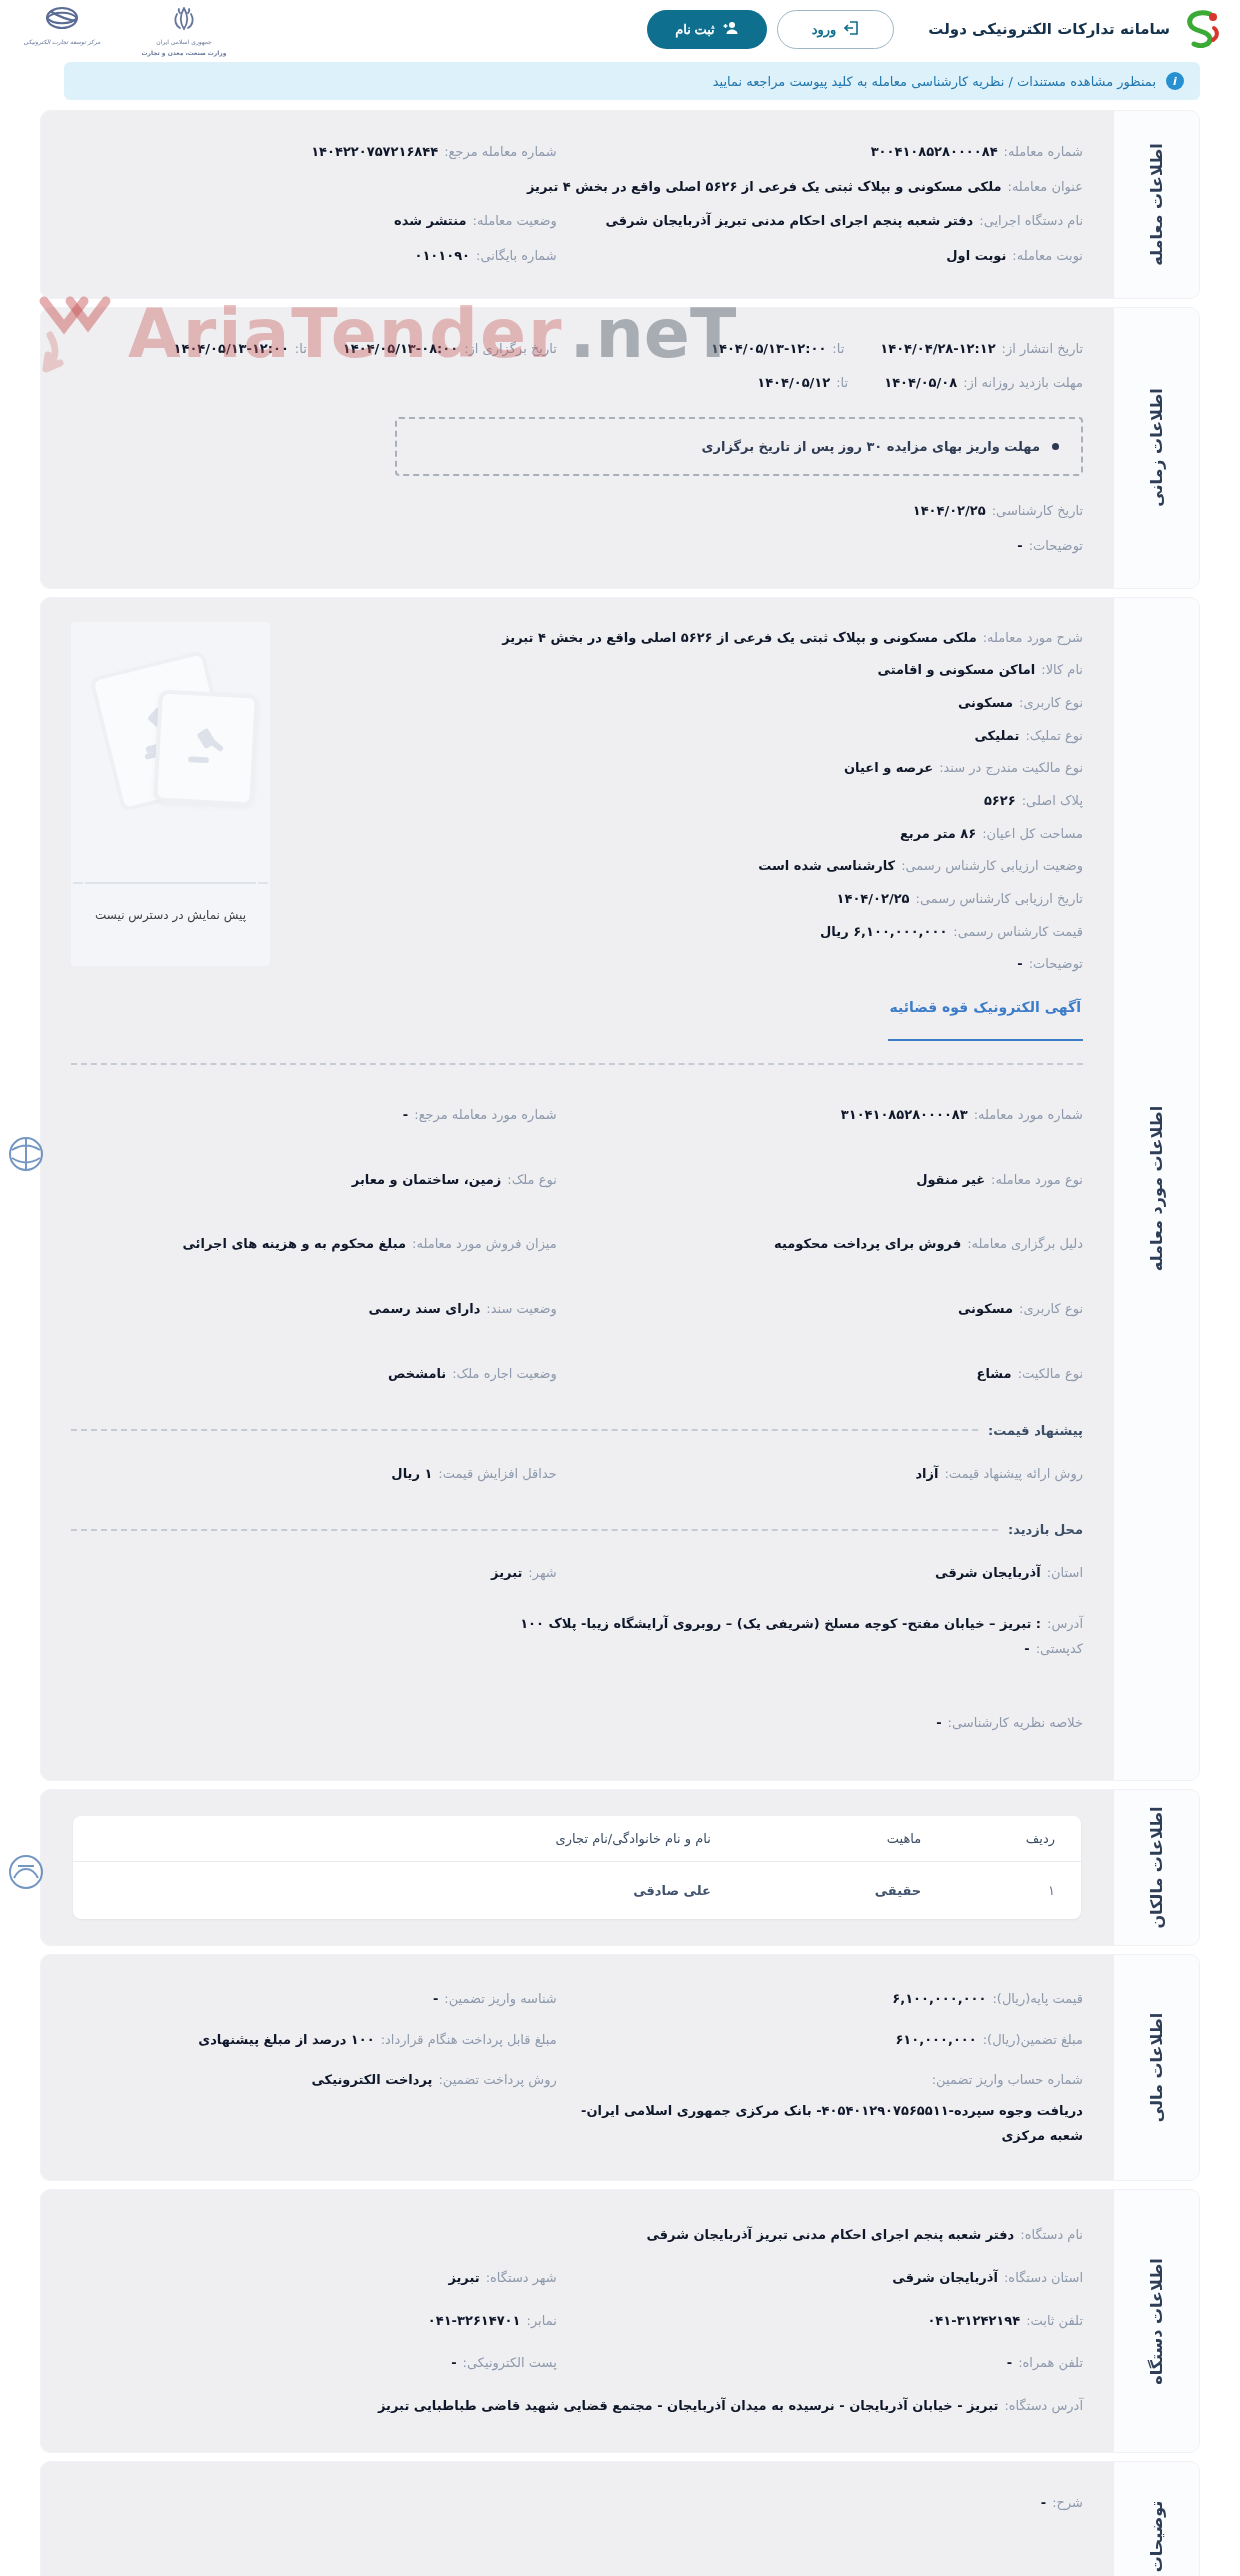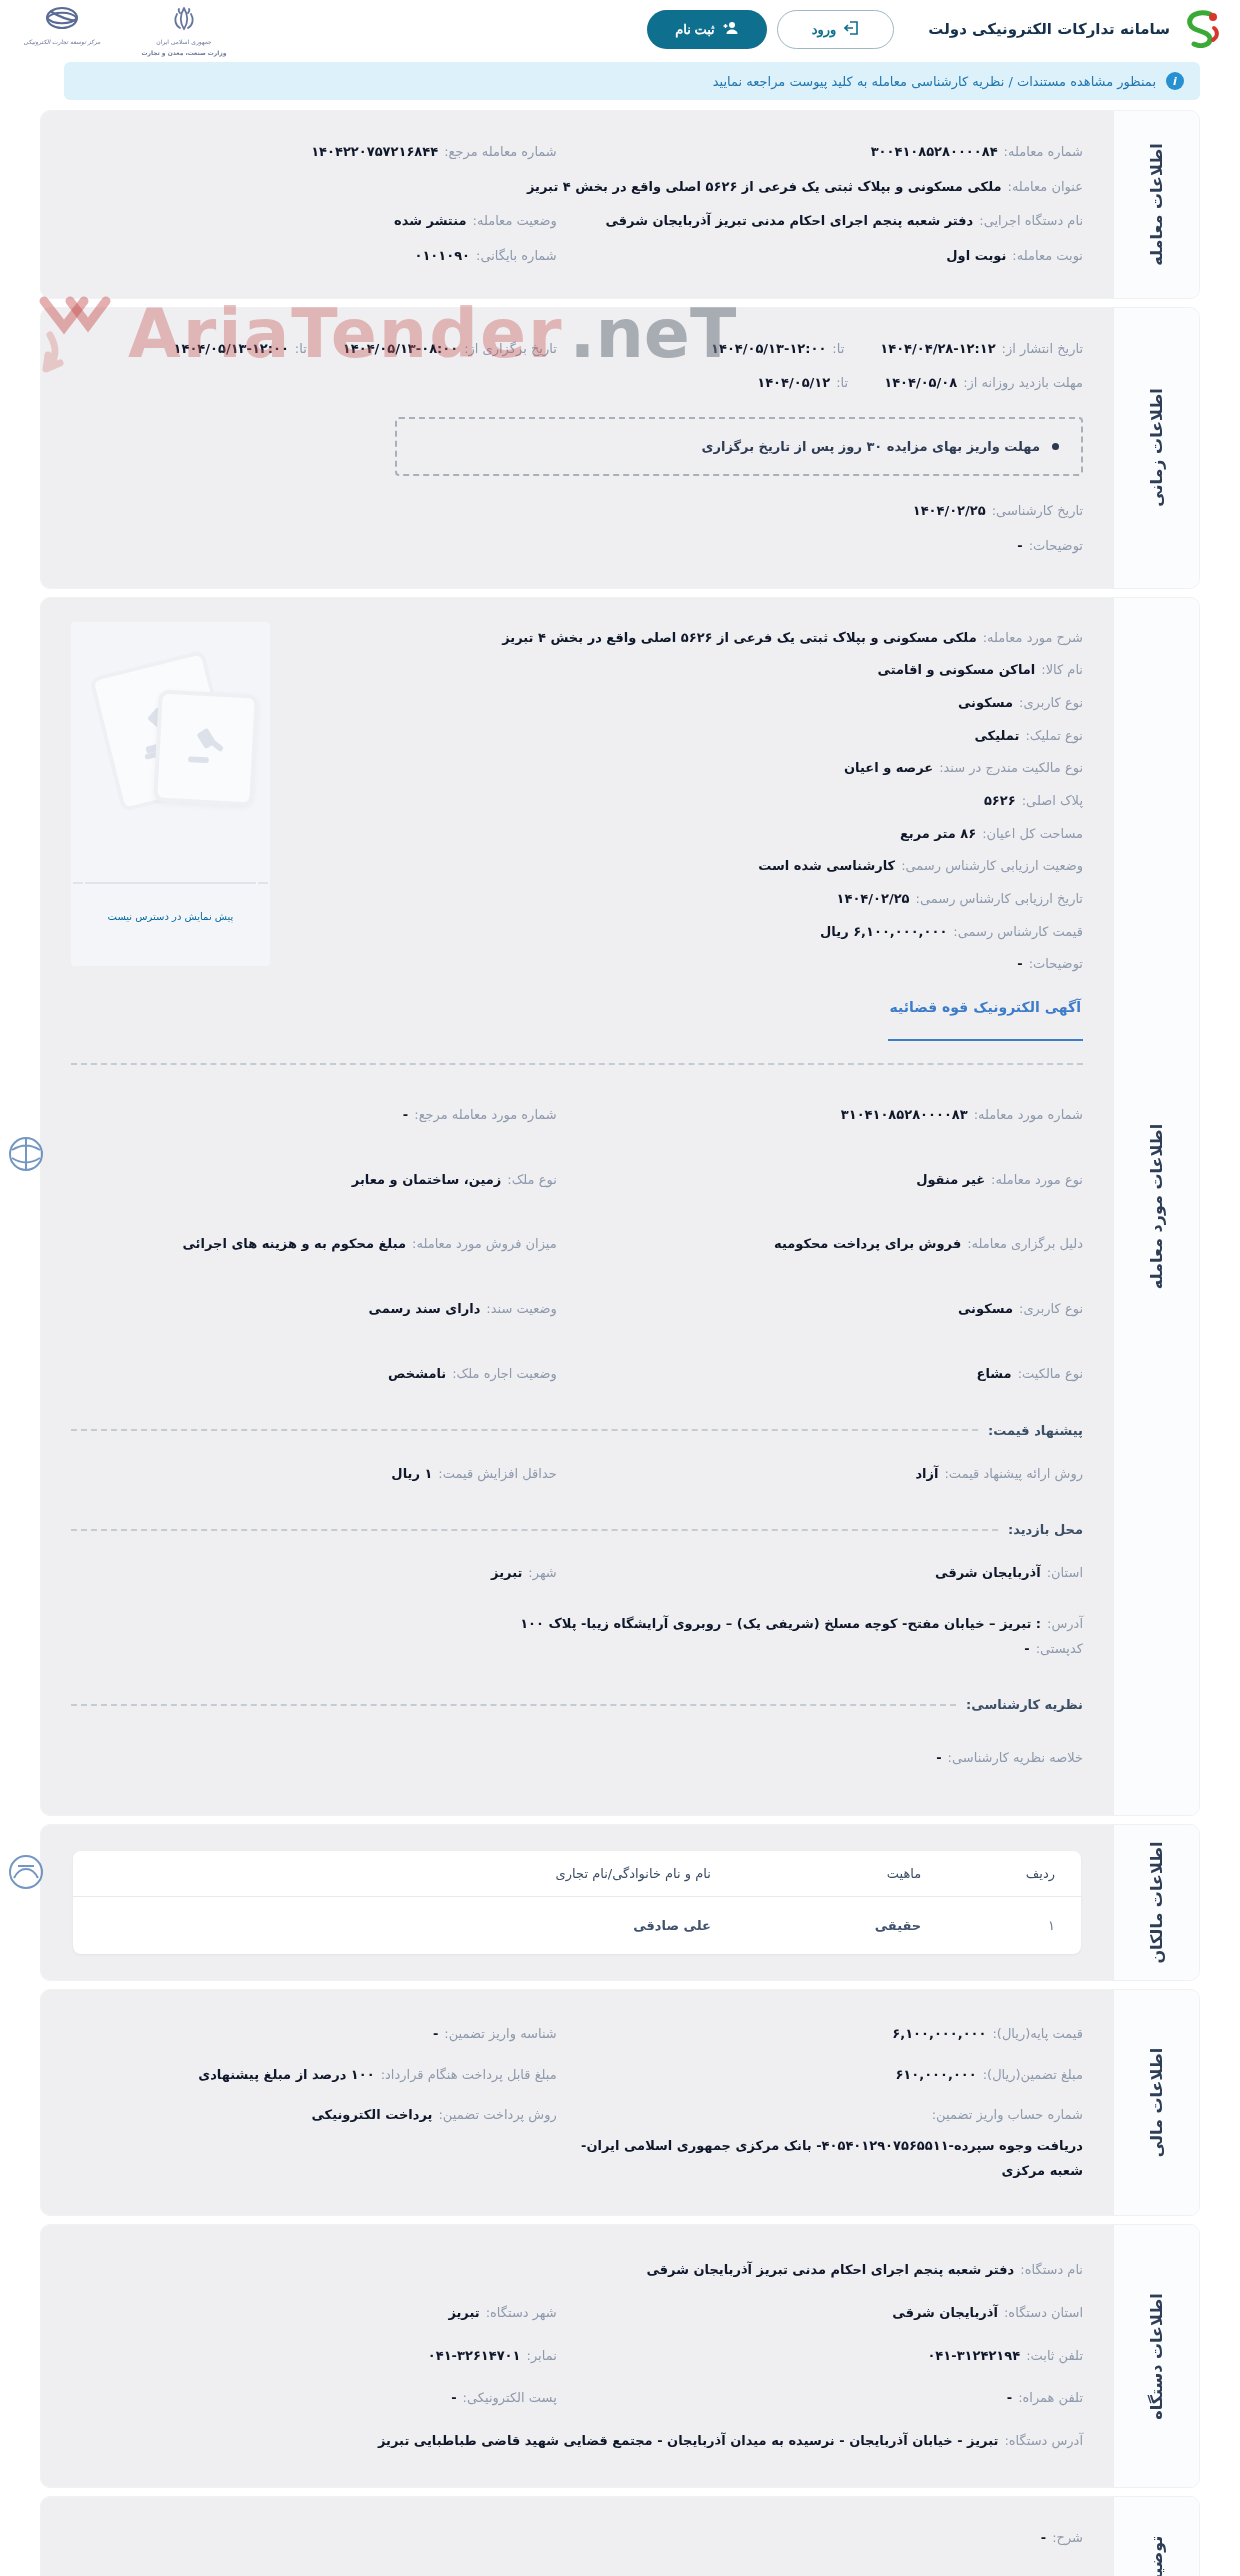--- a/index.html
+++ b/index.html
@@ -72,21 +72,21 @@
     width:199px; height:344px; flex:none; background:#f4f5f8; border-radius:4px;
     display:flex; flex-direction:column; align-items:center; padding-top:28px; position:relative;
   }
   .sq { position:absolute; background:#fafbfd; border:4px solid #eef0f4; border-radius:10px;
         display:flex; align-items:center; justify-content:center; }
   .sq1 { width:118px; height:138px; right:48px; top:40px; transform:rotate(-14deg); }
   .sq2 { width:100px; height:112px; right:14px; top:70px; transform:rotate(3deg); box-shadow:0 2px 6px rgba(0,0,0,.04); }
   .thumb-line { position:absolute; bottom:82px; right:14px; left:14px; border-top:2px solid #dfe3ea; }
   .thumb-line::before, .thumb-line::after { content:""; position:absolute; top:-2px; width:10px; border-top:2px solid #dfe3ea; }
   .thumb-line::before { right:-12px; } .thumb-line::after { left:-12px; }
-  .thumb-text { position:absolute; bottom:44px; width:100%; text-align:center; color:#0369a1; font-size:10px; }
+  .thumb-text { position:absolute; bottom:44px; width:100%; text-align:center; color:#404040; font-size:12px; }
   .jud-link {
     display:inline-block; color:#3d7cc9; font-weight:bold; font-size:14px;
     border-bottom:2px solid #3d7cc9; padding:0 2px 24px; margin:18px 0 4px; cursor:pointer;
   }
   
   .table-card { background:#fff; border-radius:8px; box-shadow:0 1px 3px rgba(0,0,0,.05); overflow:hidden; margin:2px 2px; }
   .trow { display:grid; grid-template-columns:14% 22% 64%; padding:15px 26px; }
   .thead { color:#3b4c63; border-bottom:1px solid #e8e9ec; }
   .tbody { color:#3f536e; font-weight:bold; padding:21px 26px; }
   .tbody .cell-idx { font-weight:normal; color:#6b7a91; }
@@ -457,21 +457,20 @@
           </div>
       </div>
       <div class="rowfull" style="padding-top:0">
         <div class="f">
             <span class="fl">کدپستی:</span>
             <span class="fv">-</span>
           </div>
       </div>
     </div>
 
-    <div class="sec-head">نظریه کارشناسی:</div>
     <div class="spaced">
       <div class="rowfull" style="padding-top:30px">
         <div class="f">
             <span class="fl">خلاصه نظریه کارشناسی:</span>
             <span class="fv">-</span>
           </div>
       </div>
     </div>
   </div>
 </div>

